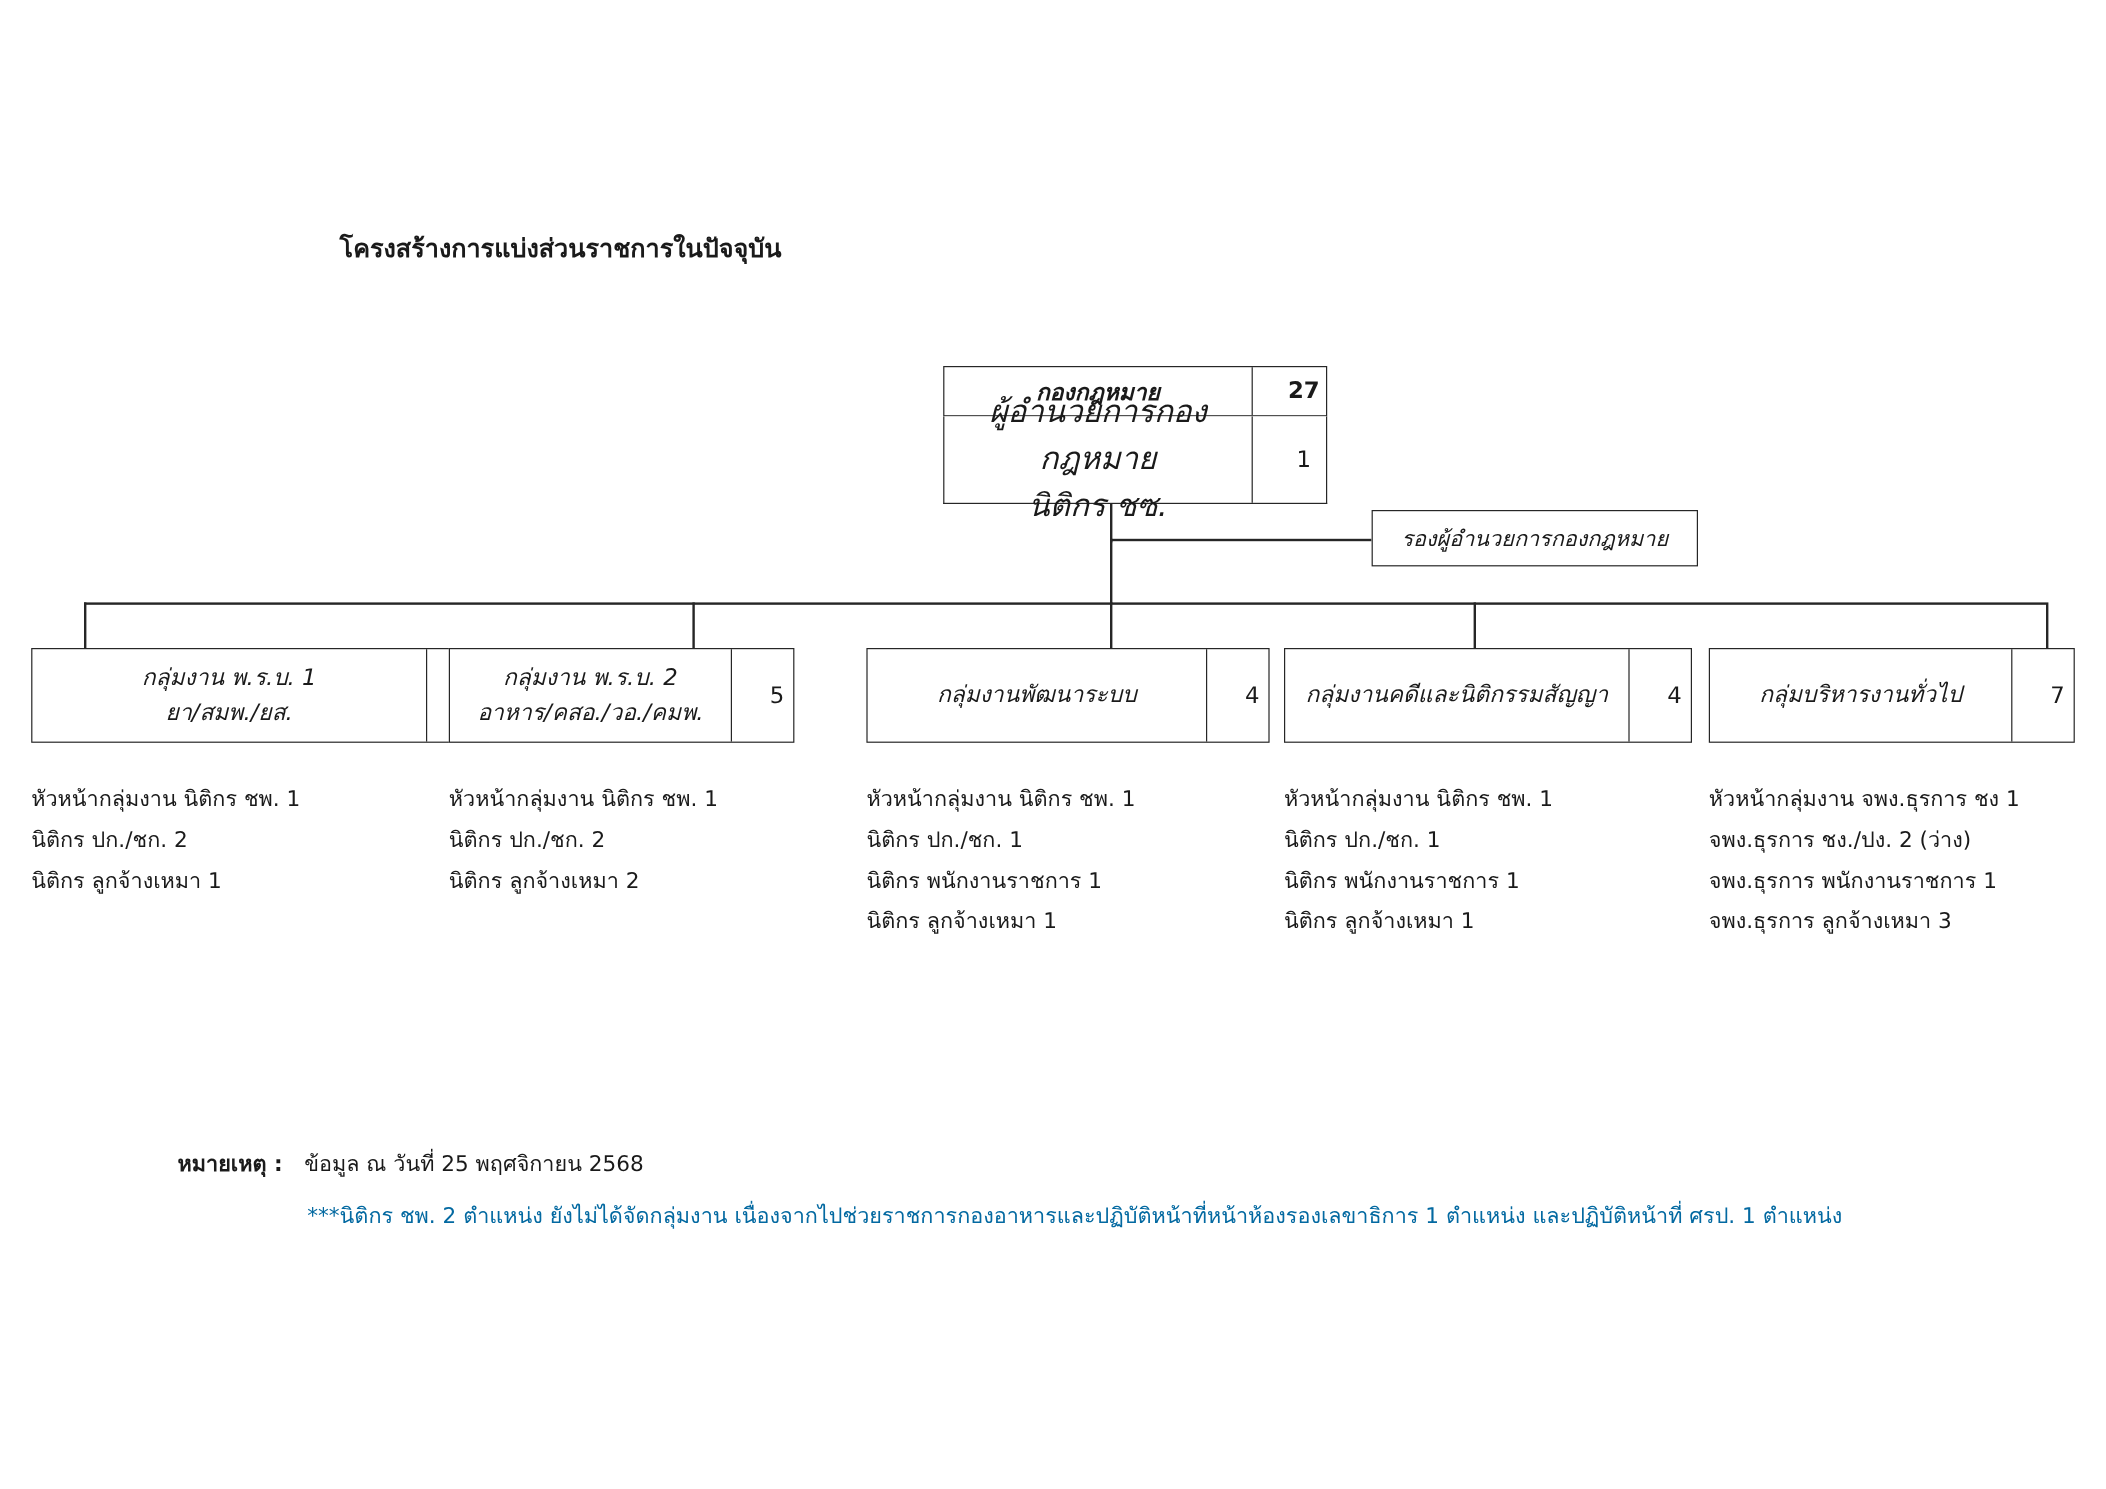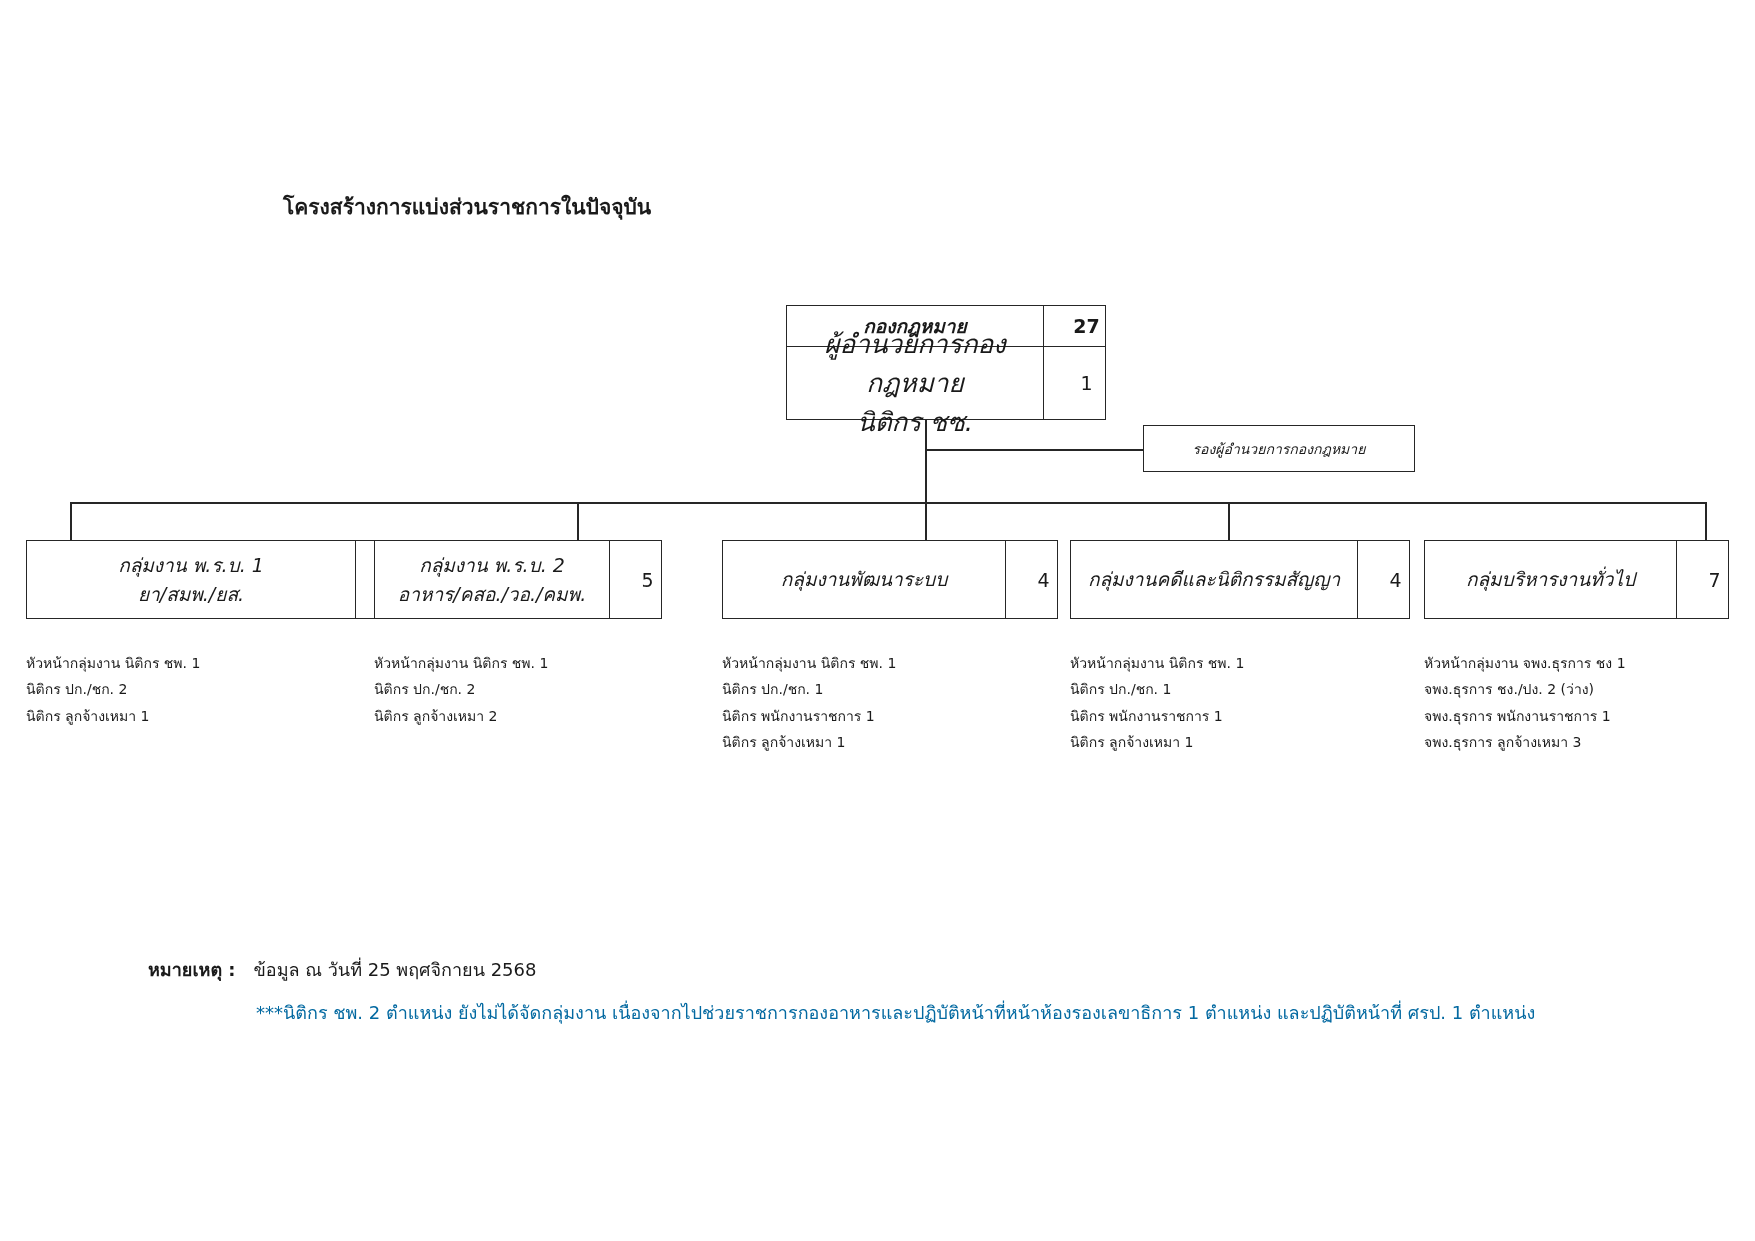--- a/index.html
+++ b/index.html
@@ -98,21 +98,21 @@
 
   
   #deputy-box {
     left: 1143px;
     top: 425px;
     width: 272px;
     height: 47px;
     z-index: 6;
   }
   #deputy-box .label-cell {
-    font-size: 14px;
+    font-size: 18px;
   }
 
   
   .group-box {
     top: 540px;
     height: 79px;
   }
   .group-box .label-cell {
     font-size: 19px;
     line-height: 1.5;
@@ -135,21 +135,21 @@
     background: #262626;
     z-index: 1;
   }
   .vline { width: 1.5px; }
   .hline { height: 1.5px; }
 
   
   .staff-list {
     position: absolute;
     top: 650px;
-    font-size: 14px;
+    font-size: 18px;
     line-height: 1.88;
     white-space: nowrap;
   }
   #staff-list-0 { left: 26px; }
   #staff-list-1 { left: 374px; }
   #staff-list-2 { left: 722px; }
   #staff-list-3 { left: 1070px; }
   #staff-list-4 { left: 1424px; }
   .staff-line { display: block; }
 

